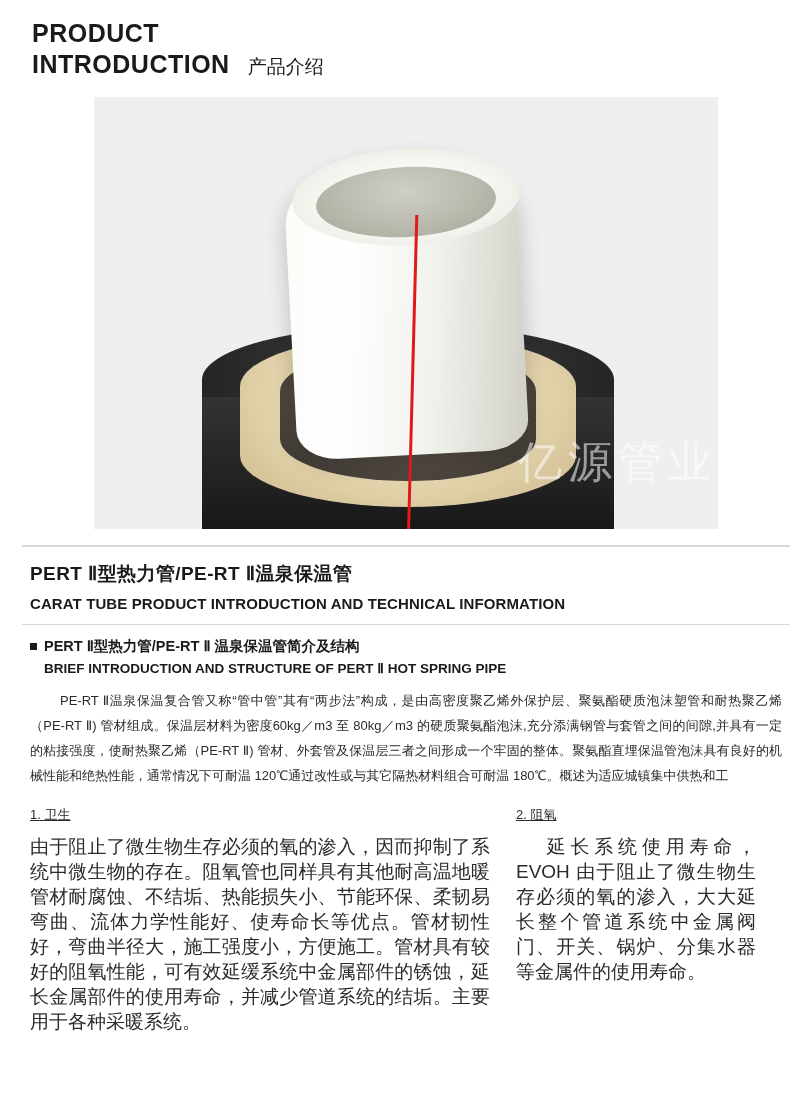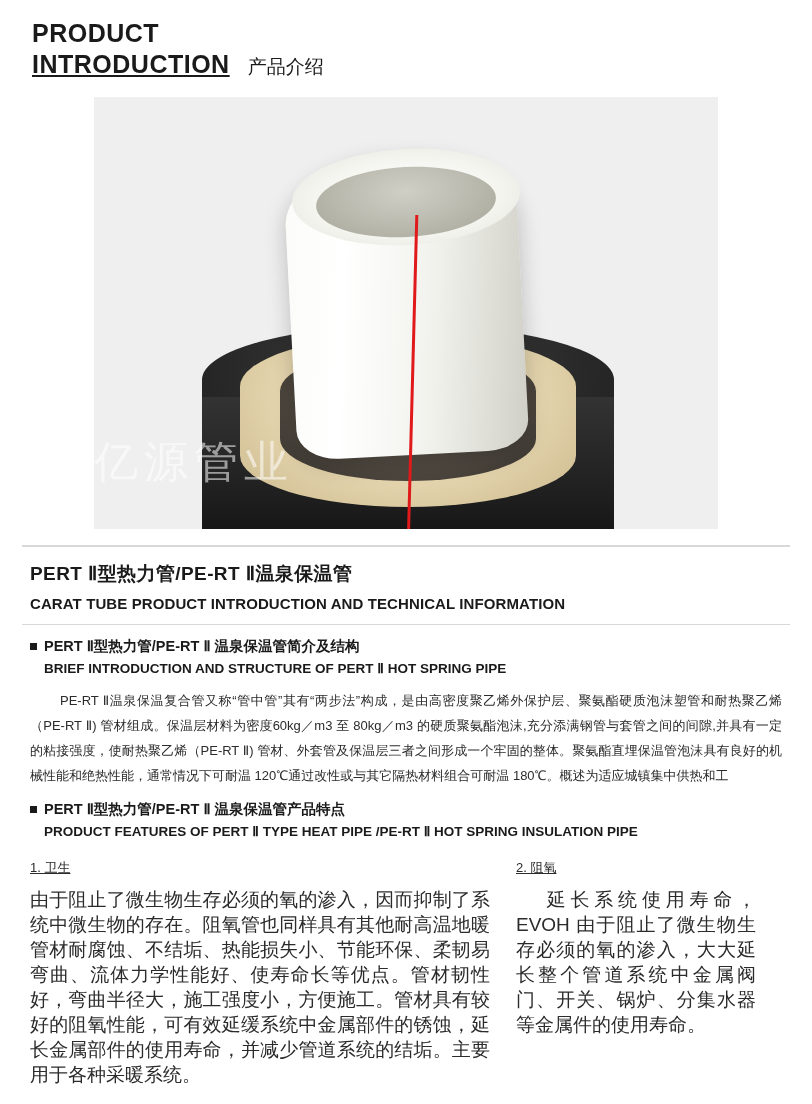--- a/index.html
+++ b/index.html
@@ -35,21 +35,20 @@
   .header-line2 {
     display: flex;
     align-items: baseline;
     line-height: 32px;
   }
   .header-en2 {
     font-size: 25px;
     font-weight: bold;
     letter-spacing: 0.5px;
     color: #1a1a1a;
-    text-decoration: underline;
   }
   .header-cn {
     font-size: 19px;
     font-weight: normal;
     margin-left: 18px;
     color: #1a1a1a;
   }
 
   
   .figure-wrap {
@@ -140,21 +139,21 @@
     width: 3px;
     height: 330px;
     background: #e01a1a;
     transform: rotate(1.5deg);
   }
   .watermark {
     position: absolute;
     left: 0;
     right: 0;
     top: 336px;
-    text-align: left;
+    text-align: right;
     font-size: 44px;
     letter-spacing: 6px;
     color: rgba(255,255,255,0.55);
     font-family: "Liberation Serif", serif;
     pointer-events: none;
   }
 
   
   .rule {
     height: 2px;
@@ -294,27 +293,20 @@
       <div class="sec-head-cn">
         <span class="bullet"></span>
         <span>PERT Ⅱ型热力管/PE-RT Ⅱ 温泉保温管简介及结构</span>
       </div>
       <div class="sec-head-en">BRIEF INTRODUCTION AND STRUCTURE OF PERT Ⅱ HOT SPRING PIPE</div>
     </div>
     <div class="body-text"><span class="indent"></span><span>PE-RT Ⅱ温泉保温复合管又称“管中管”其有“两步法”构成，是由高密度聚乙烯外保护层、聚氨酯硬质泡沫塑管和耐热聚乙烯（PE-RT Ⅱ) 管材组成。保温层材料为密度60kg／m3 至 80kg／m3 的硬质聚氨酯泡沫,充分添满钢管与套管之间的间隙,并具有一定的粘接强度，使耐热聚乙烯（PE-RT Ⅱ) 管材、外套管及保温层三者之间形成一个牢固的整体。聚氨酯直埋保温管泡沫具有良好的机械性能和绝热性能，通常情况下可耐温 120℃通过改性或与其它隔热材料组合可耐温 180℃。概述为适应城镇集中供热和工</span></div>
   </div>
 
   <div class="section">
-    <div class="sec-head">
-      <div class="sec-head-cn">
-        <span class="bullet"></span>
-        <span>PERT Ⅱ型热力管/PE-RT Ⅱ 温泉保温管产品特点</span>
-      </div>
-      <div class="sec-head-en">PRODUCT FEATURES OF PERT Ⅱ TYPE HEAT PIPE /PE-RT Ⅱ HOT SPRING INSULATION PIPE</div>
-    </div>
 
     <div class="cols">
       <div class="col-left">
         <div class="col-title">1. 卫生</div>
         <div class="col-body">由于阻止了微生物生存必须的氧的渗入，因而抑制了系统中微生物的存在。阻氧管也同样具有其他耐高温地暖管材耐腐蚀、不结垢、热能损失小、节能环保、柔韧易弯曲、流体力学性能好、使寿命长等优点。管材韧性好，弯曲半径大，施工强度小，方便施工。管材具有较好的阻氧性能，可有效延缓系统中金属部件的锈蚀，延长金属部件的使用寿命，并减少管道系统的结垢。主要用于各种采暖系统。</div>
       </div>
       <div class="col-right">
         <div class="col-title">2. 阻氧</div>
         <div class="col-body"><span class="indent"></span><span>延长系统使用寿命，EVOH 由于阻止了微生物生存必须的氧的渗入，大大延长整个管道系统中金属阀门、开关、锅炉、分集水器等金属件的使用寿命。</span></div>
       </div>

